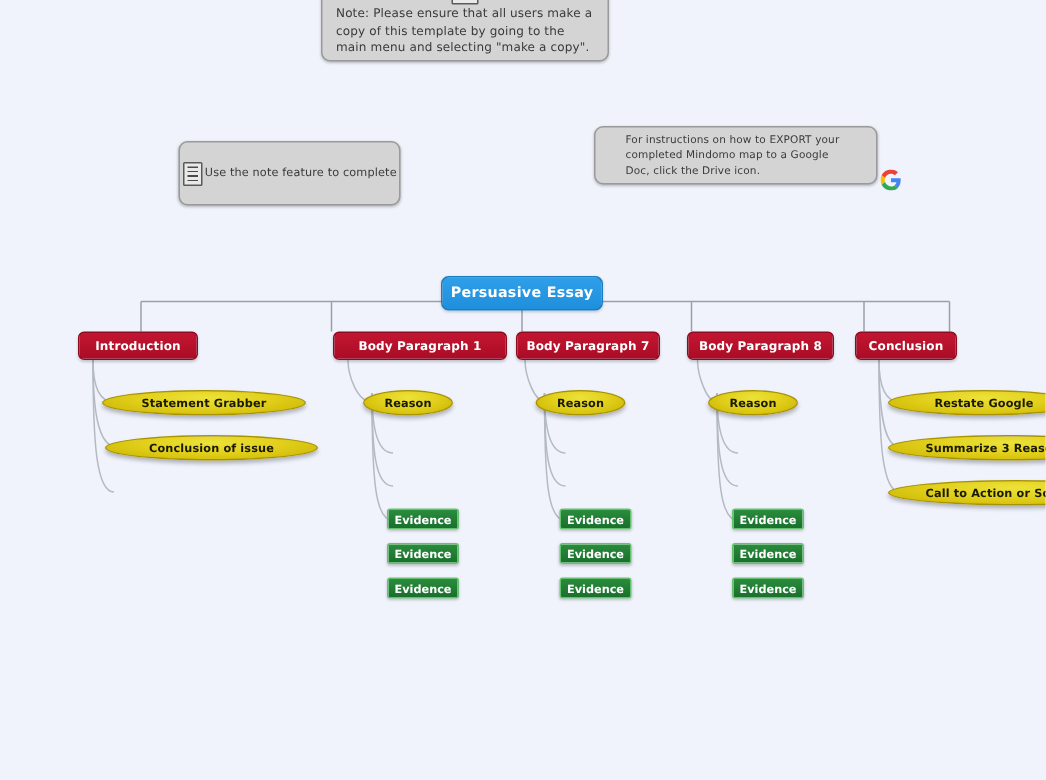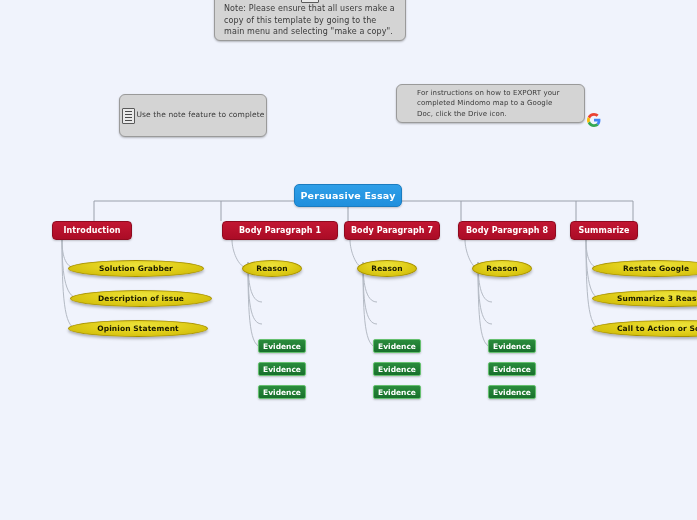--- a/index.html
+++ b/index.html
@@ -194,31 +194,28 @@
   <div class="node node-cat" style="left:222px;top:221px;width:116px;">
     <span>Body Paragraph 1</span>
   </div>
   <div class="node node-cat" style="left:344px;top:221px;width:96px;">
     <span>Body Paragraph 7</span>
   </div>
   <div class="node node-cat" style="left:458px;top:221px;width:98px;">
     <span>Body Paragraph 8</span>
   </div>
   <div class="node node-cat" style="left:570px;top:221px;width:68px;">
-    <span>Summarize</span>
+    <span>Conclusion</span>
   </div>
 
   <div class="node node-ell" style="left:68px;top:260px;width:136px;">
-    <span>Solution Grabber</span>
+    <span>Statement Grabber</span>
   </div>
   <div class="node node-ell" style="left:70px;top:290px;width:142px;">
-    <span>Description of issue</span>
-  </div>
-  <div class="node node-ell" style="left:68px;top:320px;width:140px;">
-    <span>Opinion Statement</span>
+    <span>Conclusion of issue</span>
   </div>
 
   <div class="node node-ell" style="left:242px;top:260px;width:60px;">
     <span>Reason</span>
   </div>
   <div class="node node-ev" style="left:258px;top:295px;width:48px;">
     <span>Evidence</span>
   </div>
   <div class="node node-ev" style="left:258px;top:318px;width:48px;">
     <span>Evidence</span>

